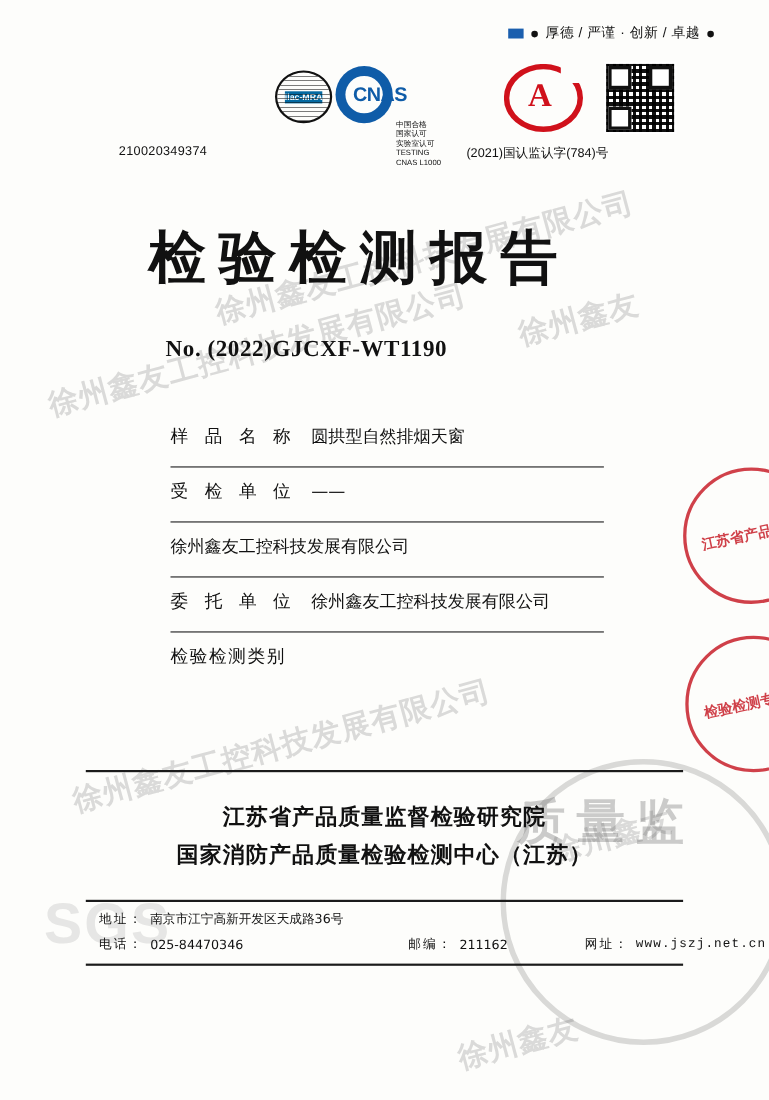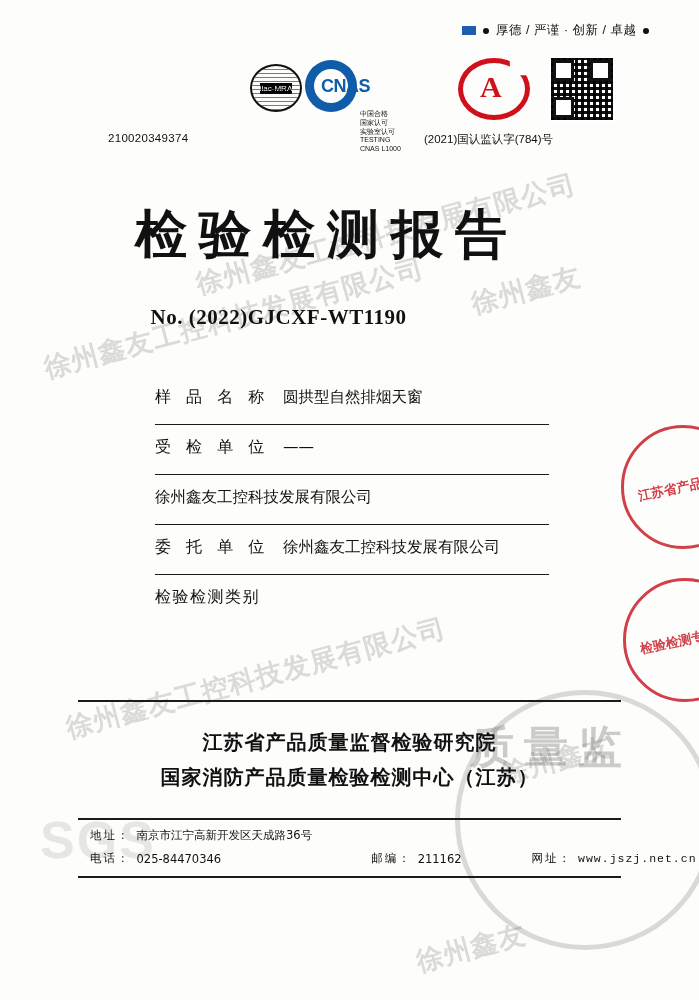--- a/index.html
+++ b/index.html
@@ -146,23 +146,23 @@
     width: 48px; height: 44px;
     border: 2px solid #111;
     border-radius: 50%;
     display: flex;
     align-items: center;
     justify-content: center;
     overflow: hidden;
   }
   .ilac-inner {
     font-size: 8px;
-    font-weight: normal;
+    font-weight: bold;
     color: #fff;
-    background: #000000;
+    background: #0369a1;
     padding: 1px 0;
     white-space: nowrap;
   }
   .ilac-lines {
     position: absolute;
     left: 0; top: 0;
     width: 100%; height: 100%;
     background: repeating-linear-gradient(0deg, #111 0 1px, transparent 1px 4px);
     opacity: .55;
   }

